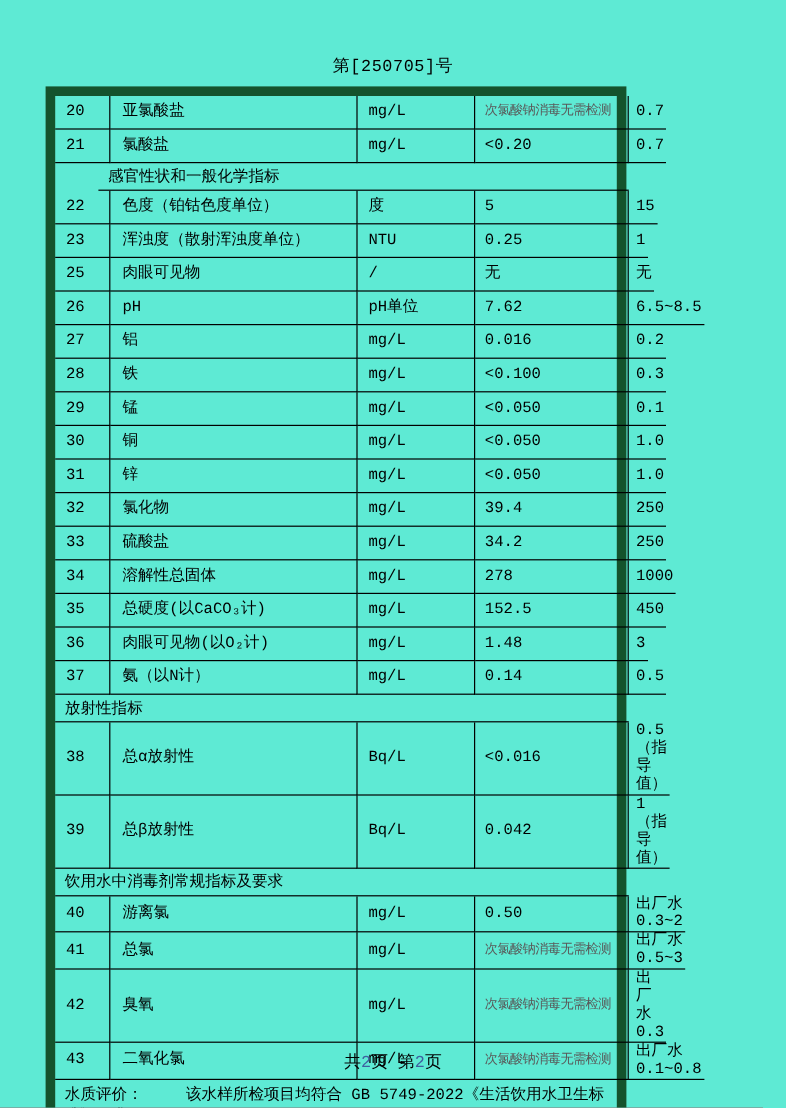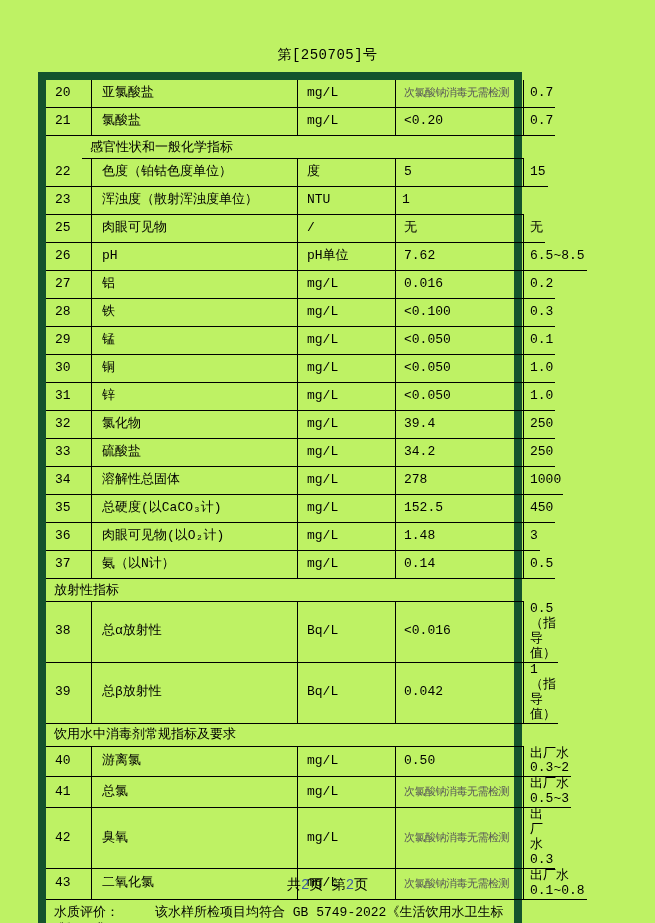--- a/index.html
+++ b/index.html
@@ -1,18 +1,18 @@
 <!DOCTYPE html>
 <html><head>
 <meta charset="utf-8">
 <style>
   html,body { margin:0; padding:0; background:#888; }
   .page {
     position:relative; width:655px; height:923px; margin:0 auto;
-    background:#bef264; color:#000;
+    background:#5eead4; color:#000;
     font-family:"Liberation Serif","DejaVu Serif",serif;
   }
   .report-no {
     position:absolute; top:46px; left:0; width:100%;
     text-align:center; font-size:14px; letter-spacing:0.5px;
     font-family:"Liberation Mono","Liberation Serif",serif;
   }
   .qtable {
     position:absolute; left:38px; top:72px; width:484px;
     border:8px solid #14532d; box-sizing:border-box;
@@ -82,20 +82,21 @@
         <div class="cell no">22</div>
         <div class="cell name">色度（铂钴色度单位）</div>
         <div class="cell unit">度</div>
         <div class="cell value">5</div>
         <div class="cell limit">15</div>
       </div>
       <div class="trow">
         <div class="cell no">23</div>
         <div class="cell name">浑浊度（散射浑浊度单位）</div>
         <div class="cell unit">NTU</div>
+        <div class="cell value">0.25</div>
         <div class="cell limit">1</div>
       </div>
       <div class="trow">
         <div class="cell no">25</div>
         <div class="cell name">肉眼可见物</div>
         <div class="cell unit">/</div>
         <div class="cell value">无</div>
         <div class="cell limit">无</div>
       </div>
       <div class="trow">

